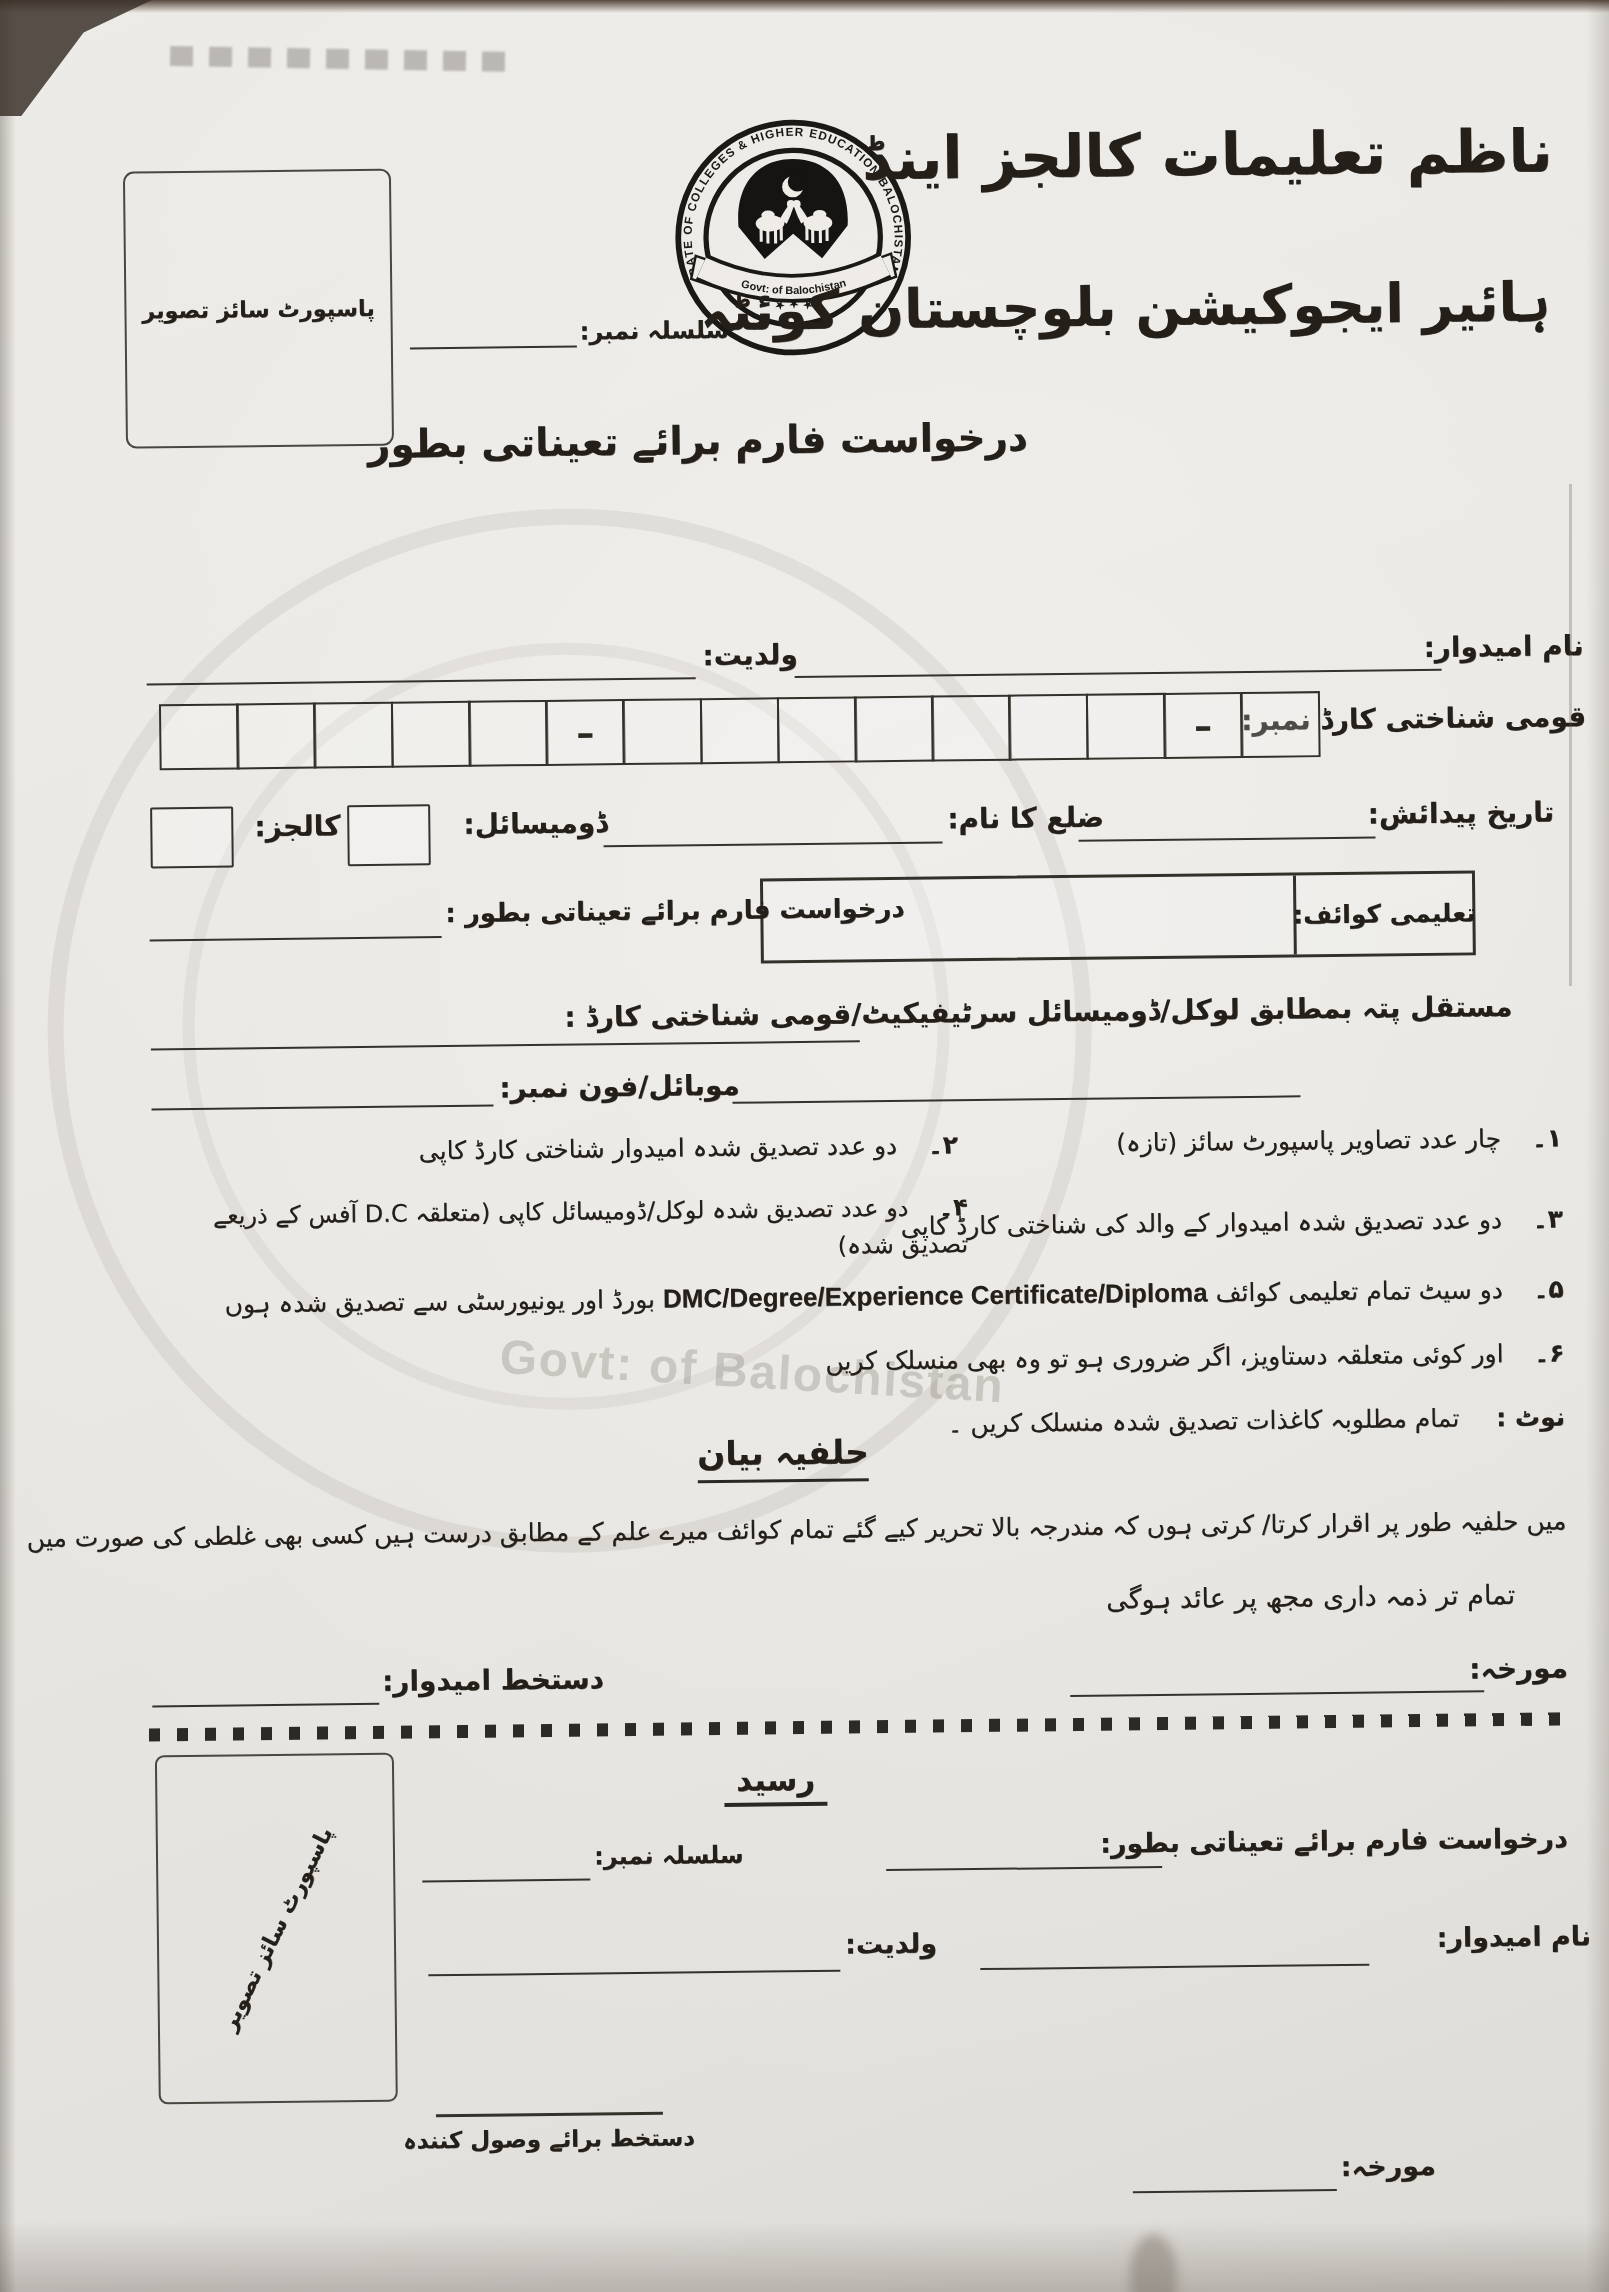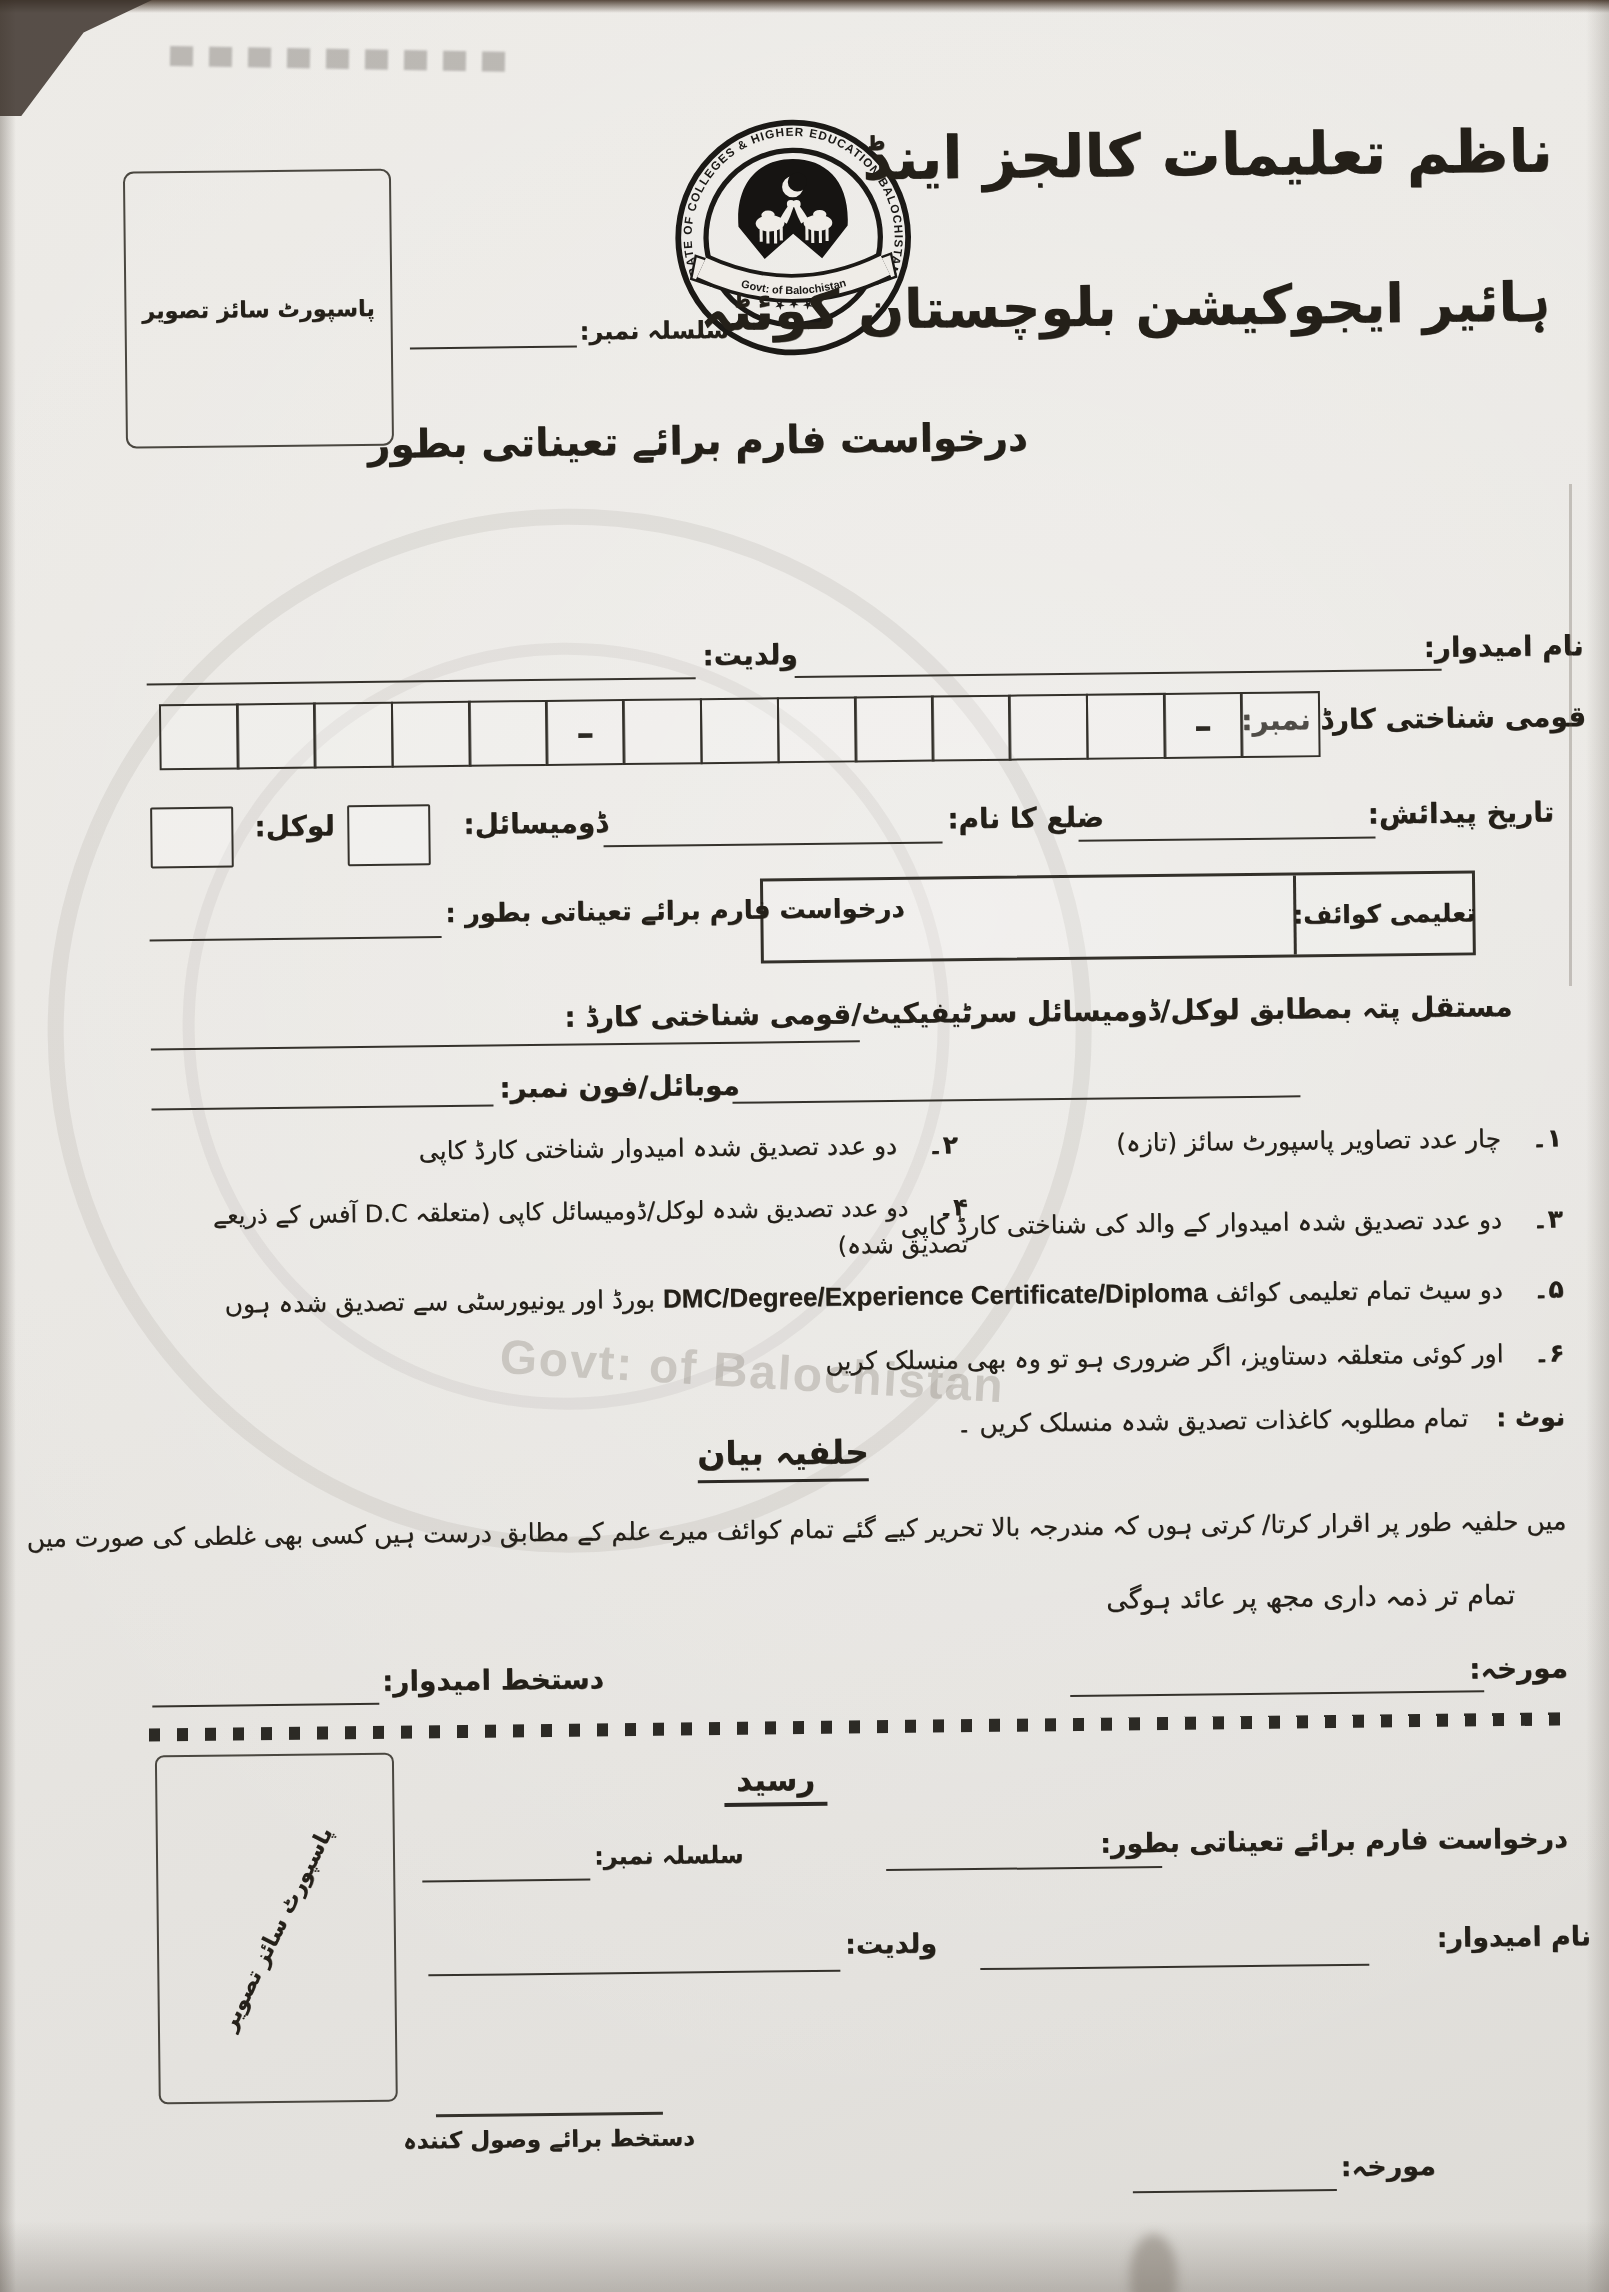--- a/index.html
+++ b/index.html
@@ -132,21 +132,21 @@
       <div class="cell">–</div>
       <div class="cell"></div>
     </div>
 
     <span class="u lbl" style="right:51px;top:804px;font-size:28px;">تاریخ پیدائش:</span>
     <div class="line" style="left:1082px;top:804px;width:297px;height:39px;"></div>
     <span class="u lbl" style="left:951px;top:804px;font-size:28px;">ضلع کا نام:</span>
     <div class="line" style="left:607px;top:804px;width:339px;height:39px;"></div>
     <span class="u lbl" style="left:467px;top:804px;font-size:28px;">ڈومیسائل:</span>
     <div class="chk" style="left:351px;top:800px;width:79px;height:57px;"></div>
-    <span class="u lbl" style="left:258px;top:804px;font-size:28px;">لوکل:</span>
+    <span class="u lbl" style="left:258px;top:804px;font-size:28px;">کالجز:</span>
     <div class="chk" style="left:154px;top:800px;width:79px;height:57px;"></div>
 
     <div class="edu-box" style="left:763px;top:878px;width:709px;height:79px;">
       <div class="cap u" style="position:static;font-size:25px;">تعلیمی کوائف:</div>
       <div style="flex:1;"></div>
     </div>
     <span class="u lbl" style="left:448px;top:894px;font-size:26px;">درخواست فارم برائے تعیناتی بطور :</span>
     <div class="line" style="left:152px;top:894px;width:292px;height:38px;"></div>
 
     <span class="u lbl" style="right:95px;top:998px;font-size:28px;">مستقل پتہ بمطابق لوکل/ڈومیسائل سرٹیفیکیٹ/قومی شناختی کارڈ :</span>
@@ -177,21 +177,21 @@
       <span>دو سیٹ تمام تعلیمی کوائف</span>
       <span class="latin-bold" style="font-size:26px;">DMC/Degree/Experience Certificate/Diploma</span>
       <span>بورڈ اور یونیورسٹی سے تصدیق شدہ ہوں</span>
     </div>
     <div class="u" style="right:47px;top:1347px;font-size:25px;">
       <span class="doc-num">۶۔</span>
       <span>اور کوئی متعلقہ دستاویز، اگر ضروری ہو تو وہ بھی منسلک کریں</span>
     </div>
 
     <div class="u" style="right:47px;top:1411px;font-size:25px;">
-      <span class="lbl" style="margin-left:20px;">نوٹ :</span>
+      <span class="lbl" style="margin-left:29px;">نوٹ :</span>
       <span>تمام مطلوبہ کاغذات تصدیق شدہ منسلک کریں ۔</span>
     </div>
 
     <div class="abs" style="left:665px;top:1433px;width:229px;text-align:center;">
       <span class="u lbl heading-ul" style="position:static;font-size:33px;">حلفیہ بیان</span>
     </div>
 
     <div class="u" style="right:47px;top:1515px;font-size:25px;">میں حلفیہ طور پر اقرار کرتا/ کرتی ہوں کہ مندرجہ بالا تحریر کیے گئے تمام کوائف میرے علم کے مطابق درست ہیں کسی بھی غلطی کی صورت میں</div>
     <div class="u" style="right:99px;top:1587px;font-size:27px;">تمام تر ذمہ داری مجھ پر عائد ہوگی</div>
 

